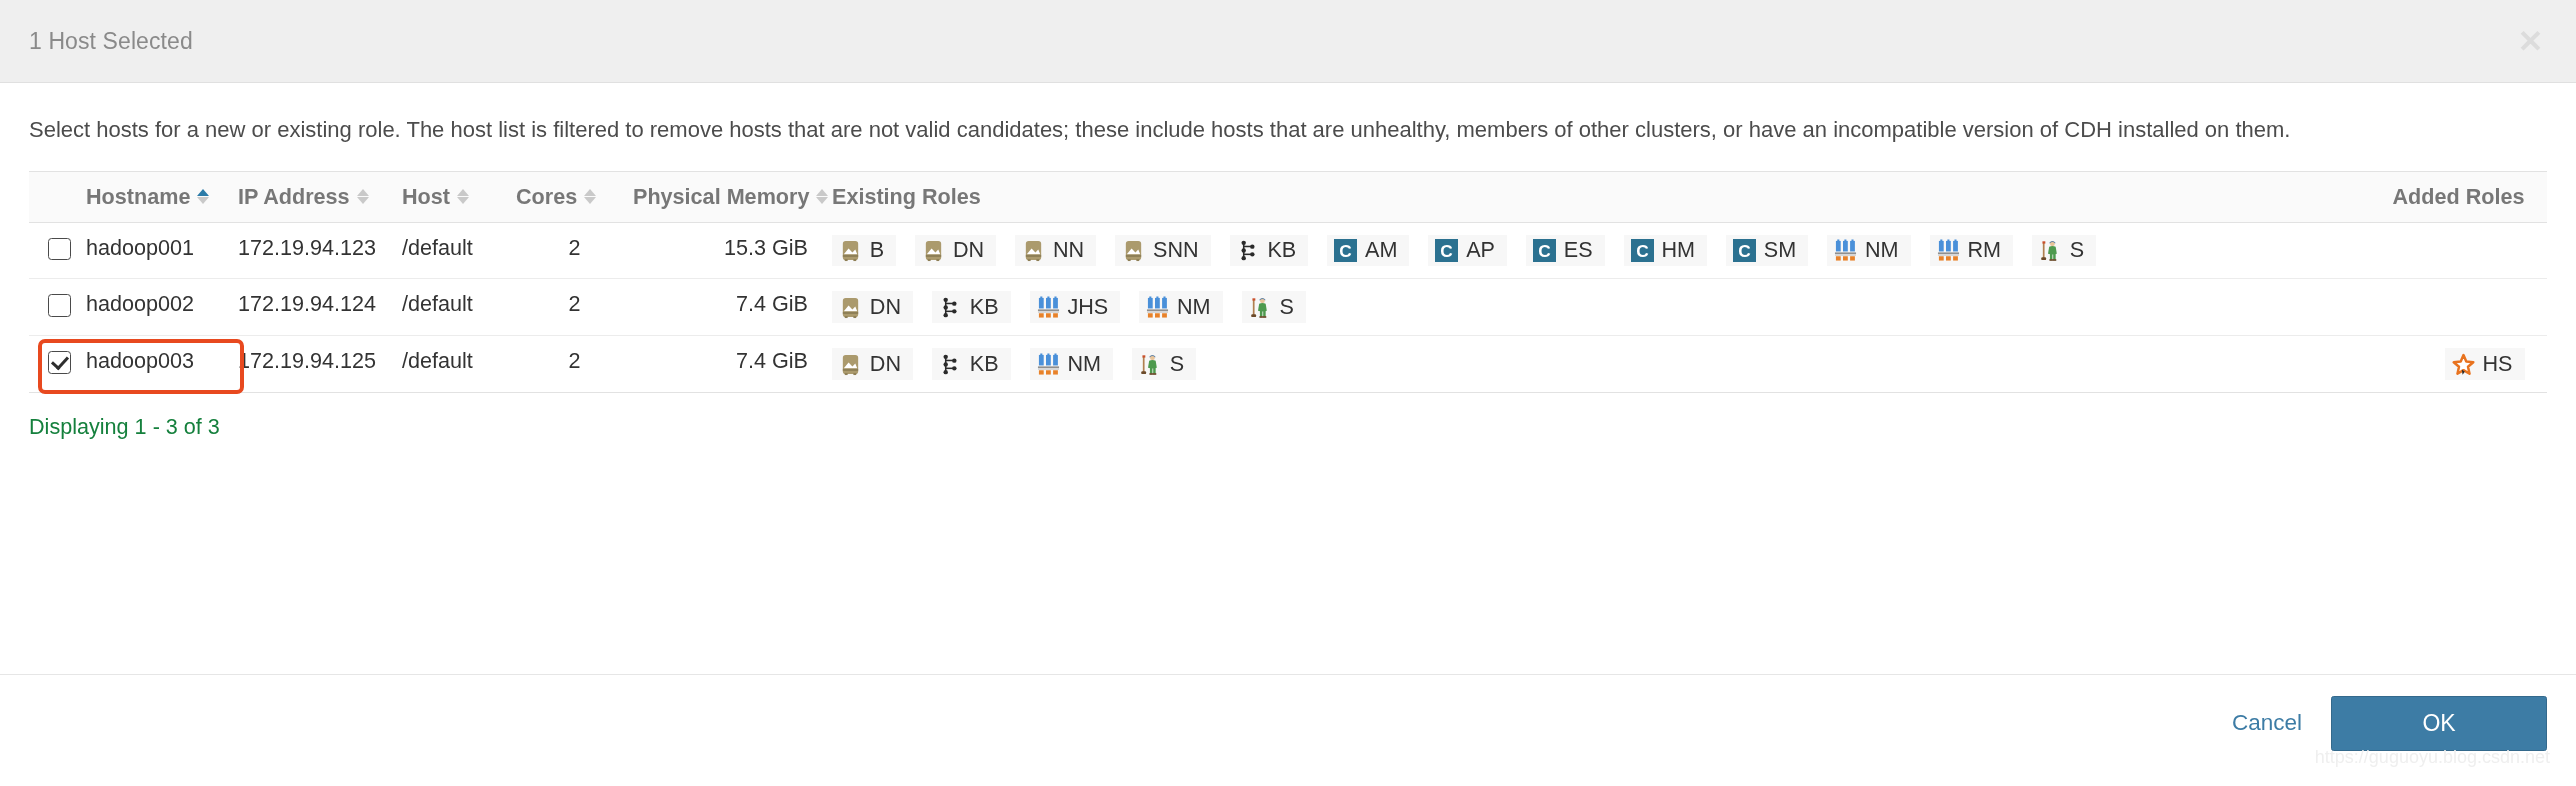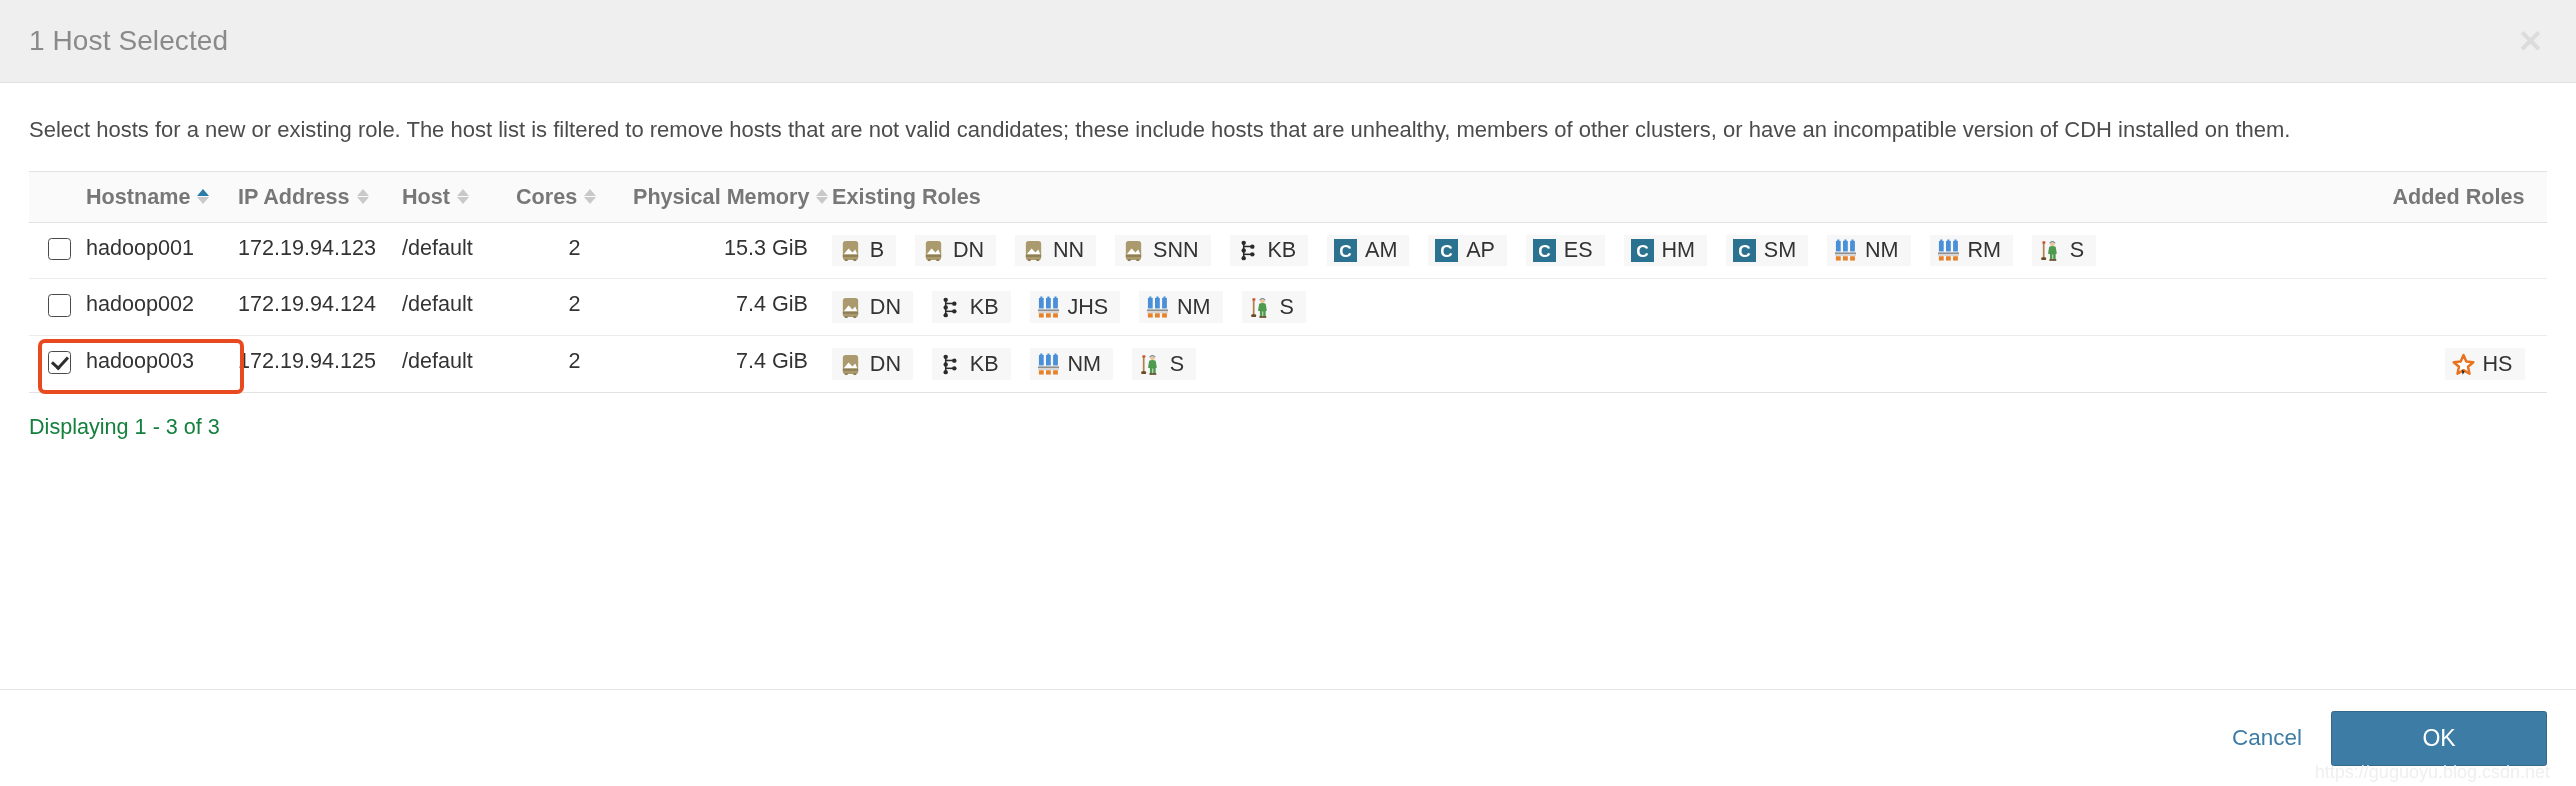--- a/index.html
+++ b/index.html
@@ -15,21 +15,21 @@
   .modal-header {
     position: relative;
     height: 83px;
     background: #efefef;
     border-bottom: 0.9px solid #e0e0e0;
     display: flex;
     align-items: center;
     padding: 0 29px;
   }
   .modal-title {
-    font-size: 28px;
+    font-size: 23px;
     color: #8a8a8a;
     font-weight: 400;
     letter-spacing: 0.1px;
   }
   .close-btn {
     position: absolute;
     right: 31px;
     top: 50%;
     transform: translateY(-50%);
     width: 29px; height: 29px;
@@ -199,21 +199,21 @@
 
   .displaying {
     font-size: 21.6px;
     color: #15803d;
     padding: 21px 0 0 0;
   }
 
   
   .modal-footer {
     position: absolute;
-    left: 0; right: 0; bottom: 0;
+    left: 0; right: 0; bottom: 15px;
     height: 97px;
     border-top: 0.9px solid #e6e6e6;
     display: flex;
     align-items: center;
     justify-content: flex-end;
     padding-right: 29px;
     gap: 29px;
     background: #fff;
   }
   .cancel-link {

